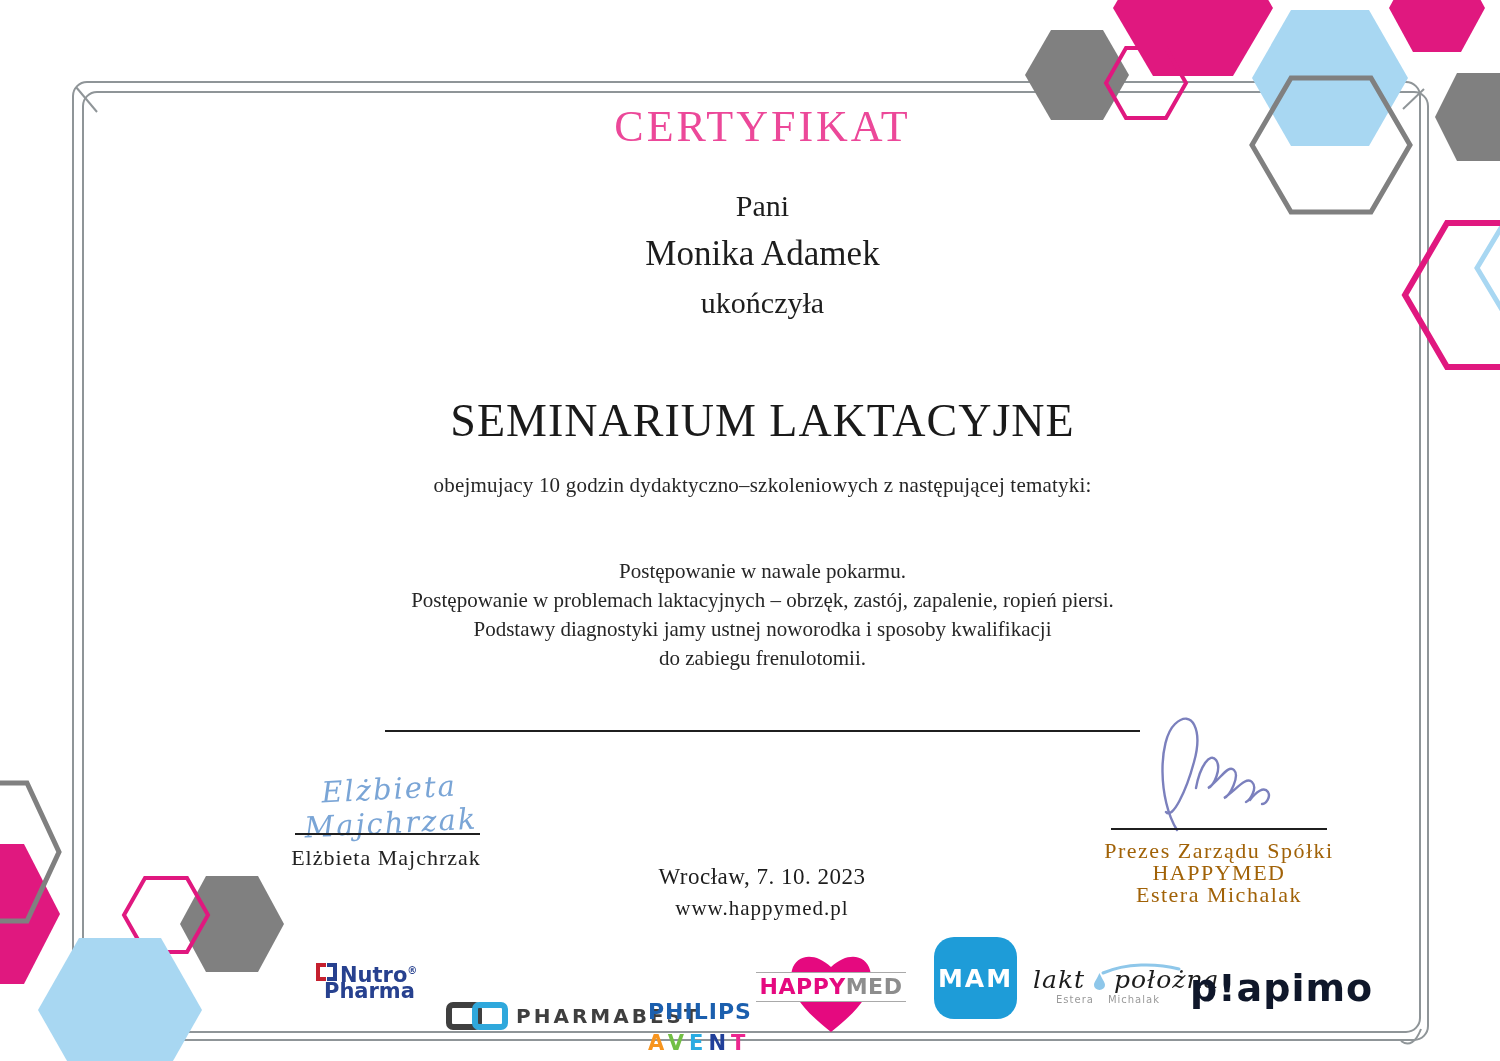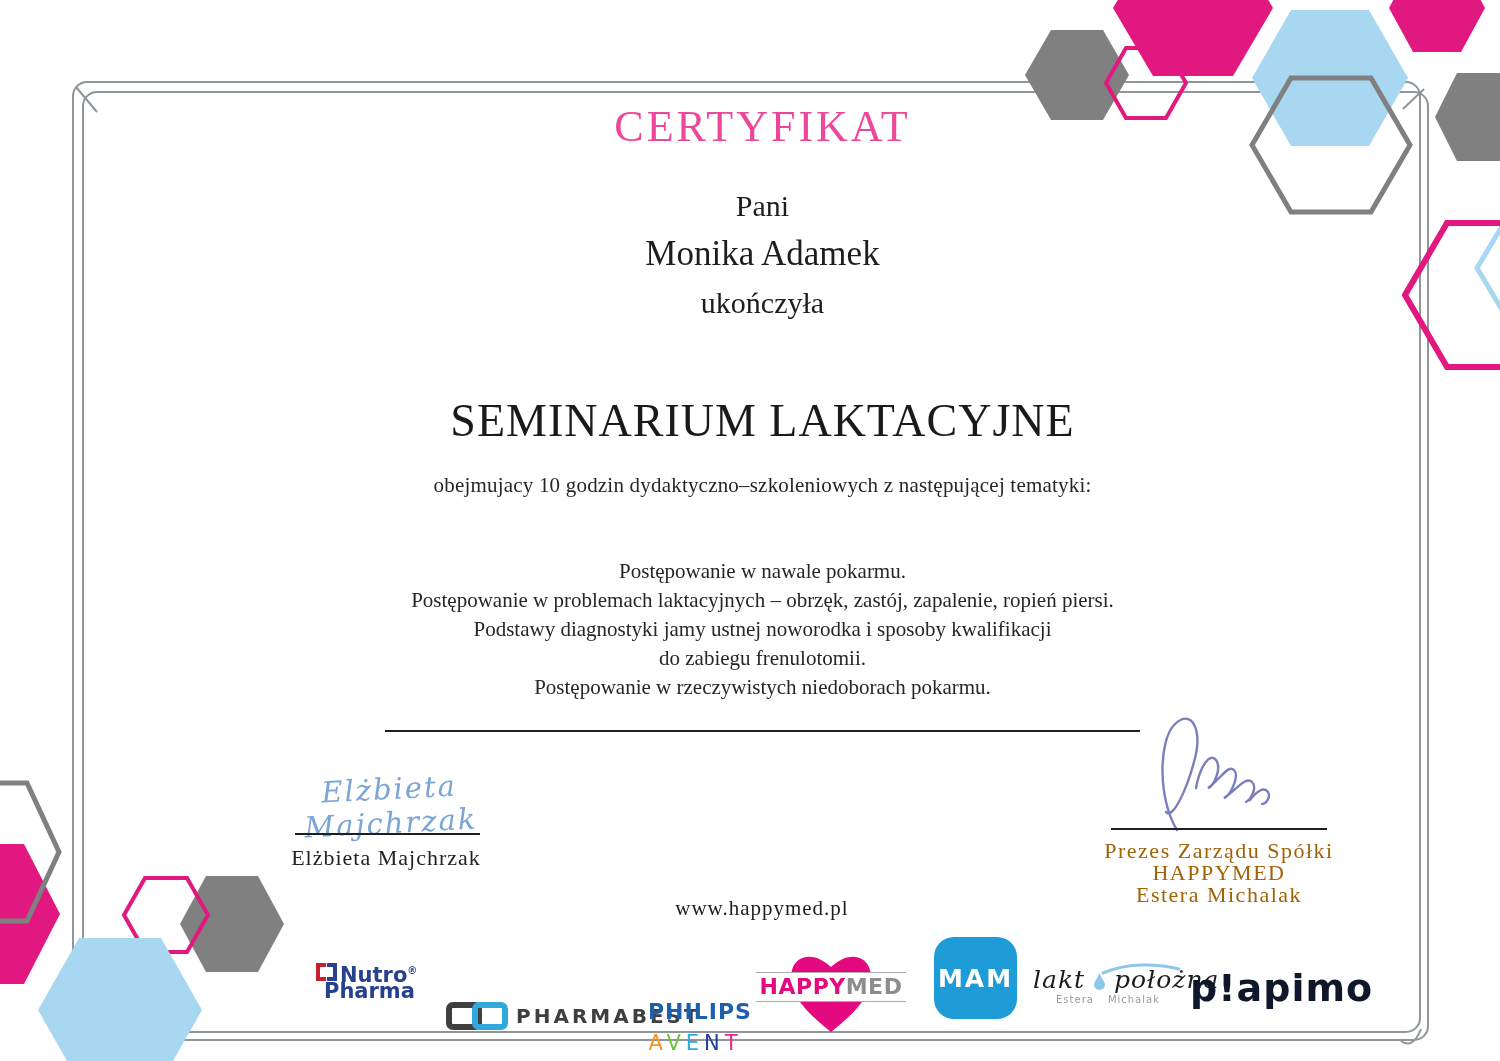--- a/index.html
+++ b/index.html
@@ -31,21 +31,21 @@
   .np{line-height:16px;font-weight:800;color:#27418f;font-size:21px;letter-spacing:0;}
   .np .sq{display:inline-block;width:10px;height:10px;vertical-align:1px;margin-right:1px;}
   .np .sq.red{border:4px solid #c5202e;border-right:0;width:6px;}
   .np .sq.blue{border:4px solid #27418f;border-left:0;width:6px;margin-right:3px;}
   .np .reg{font-size:10px;vertical-align:8px;}
   .pb{display:flex;align-items:center;gap:8px;}
   .pb .ic1{width:24px;height:16px;border:6px solid #3f3f3f;border-radius:7px;}
   .pb .ic2{width:24px;height:16px;border:6px solid #2fa8dc;border-radius:7px;margin-left:-18px;}
   .pb .txt{font-weight:600;font-size:20px;letter-spacing:3px;color:#3f3f3f;}
   .philips{font-weight:800;font-size:22px;letter-spacing:1px;color:#1b5fae;text-align:center;}
-  .avent{font-weight:400;font-size:21px;letter-spacing:5px;text-align:center;margin-top:7px;}
+  .avent{font-weight:700;font-size:21px;letter-spacing:5px;text-align:center;margin-top:7px;}
   .av0{color:#f7941d}.av1{color:#72bf44}.av2{color:#29abe2}.av3{color:#21409a}.av4{color:#ec268f}
   .hm{width:150px;height:85px;}
   .hm .band{position:absolute;left:0;top:22px;width:150px;background:#fff;
             border-top:1px solid #a9a9a9;border-bottom:1px solid #a9a9a9;padding:1px 0 2px 0;text-align:center;}
   .hm .p1{color:#e5097f;font-weight:800;font-size:22px;letter-spacing:.5px;}
   .hm .p2{color:#8d8d8d;font-weight:800;font-size:22px;letter-spacing:.5px;}
   .mam{width:83px;height:82px;background:#1e9cd8;border-radius:20px;display:flex;
        align-items:center;justify-content:center;color:#fff;font-weight:800;font-size:25px;letter-spacing:2px;}
   .lp{width:150px;text-align:center;font-family:"DejaVu Serif",serif;font-style:italic;}
   .lp .l1{font-size:25px;color:#1c1c1c;letter-spacing:1px;white-space:nowrap;}
@@ -90,21 +90,20 @@
   <div class="cc recipient" style="top:234px;">Monika Adamek</div>
   <div class="cc done" style="top:286px;">ukończyła</div>
   <div class="cc seminar" style="top:394px;">SEMINARIUM LAKTACYJNE</div>
   <div class="cc desc" style="top:473px;font-family:Liberation Serif, serif;">obejmujacy 10 godzin dydaktyczno–szkoleniowych z następującej tematyki:</div>
 
   <div class="cc topics" style="top:557px;">
     <div>Postępowanie w nawale pokarmu.</div>
     <div>Postępowanie w problemach laktacyjnych – obrzęk, zastój, zapalenie, ropień piersi.</div>
     <div>Podstawy diagnostyki jamy ustnej noworodka i sposoby kwalifikacji</div>
     <div>do zabiegu frenulotomii.</div>
-    <div>Postępowanie w rzeczywistych niedoborach pokarmu.</div>
   </div>
 
   <div class="rule" style="left:385px;top:730px;width:755px;"></div>
 
   <div class="abs sig-script" style="left:240px;top:772px;width:300px;text-align:center;">Elżbieta Majchrzak</div>
   <div class="rule" style="left:295px;top:833px;width:185px;"></div>
   <div class="abs printed" style="left:236px;top:845px;width:300px;text-align:center;">Elżbieta Majchrzak</div>
 
   <svg class="abs" style="left:1140px;top:705px;" width="150" height="135" viewBox="0 0 150 135">
     <g fill="none" stroke="#7b80bd" stroke-width="2.4" stroke-linecap="round">
@@ -113,20 +112,21 @@
       <path d="M110,95 C116,87 124,81 128,87 C131,92 126,99 122,99"></path>
     </g>
   </svg>
   <div class="rule" style="left:1111px;top:828px;width:216px;"></div>
   <div class="abs right-block" style="left:1069px;top:840px;width:300px;text-align:center;">
     <div>Prezes Zarządu Spółki</div>
     <div>HAPPYMED</div>
     <div>Estera Michalak</div>
   </div>
 
+  <div class="abs date" style="left:612px;top:864px;width:300px;text-align:center;">Wrocław, 7. 10. 2023</div>
   <div class="abs site" style="left:612px;top:896px;width:300px;text-align:center;">www.happymed.pl</div>
 
   <div class="abs sans np" style="left:316px;top:963px;">
     <div>
       <span class="sq red"></span><span class="sq blue"></span><span>Nutro</span><span class="reg">®</span>
     </div>
     <div style="margin-left:8px;">Pharma</div>
   </div>
 
   <div class="abs sans pb" style="left:446px;top:1002px;">

